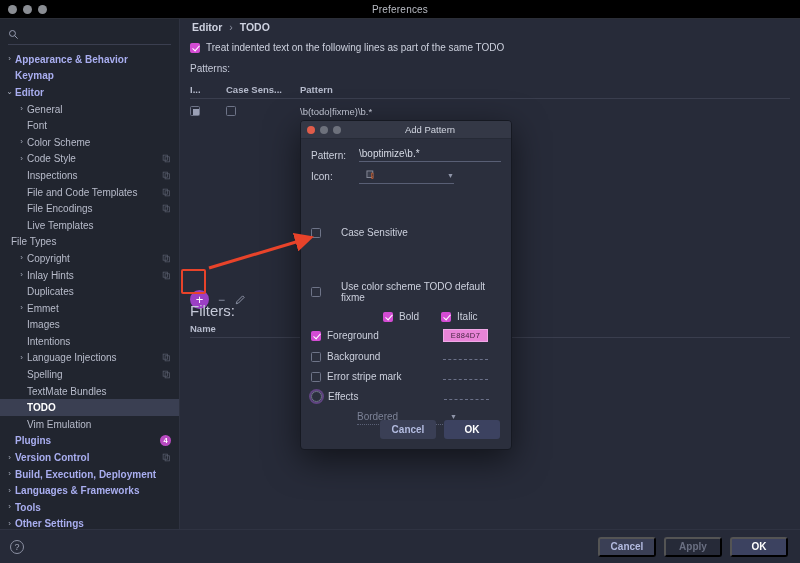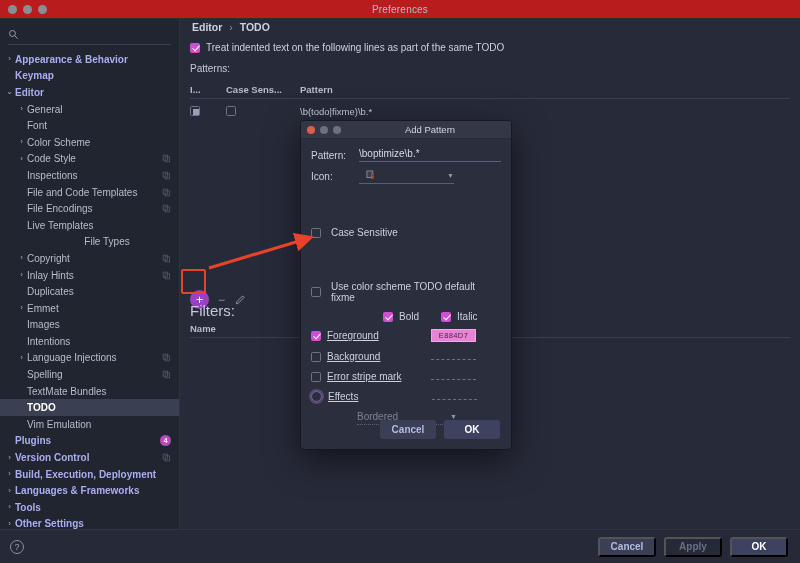--- a/index.html
+++ b/index.html
@@ -11,21 +11,21 @@
   }
   #app {
     position: relative;
     width: 800px; height: 563px;
     background: #262a38;
   }
 
   
   .titlebar {
     position: absolute; left: 0; top: 0; width: 800px; height: 19px;
-    background: #b91c1c;
+    background: #000000;
     border-bottom: 1px solid #2b2e37;
     display: flex; align-items: center; text-decoration: underline;
   }
   .traffic { display: flex; gap: 6px; padding-left: 8px; }
   .light { width: 9px; height: 9px; border-radius: 50%; background: #8a8d93; }
   .titlebar-title {
     position: absolute; left: 0; right: 0; text-align: center;
     font-size: 10px; color: #b9bcc4; letter-spacing: .2px;
   }
 
@@ -210,36 +210,36 @@
     padding-bottom: 2px; font-size: 10px; color: #d7dbe6;
   }
   .icon-select {
     width: 95px; border-bottom: 1px solid #595f75;
     display: flex; align-items: center; padding-bottom: 2px;
   }
   .todo-glyph { width: 12px; height: 12px; margin-left: 6px; }
   .caret { margin-left: auto; color: #9096aa; font-size: 7px; }
 
   .chk-line {
-    display: flex; align-items: center; gap: 10px;
+    display: flex; align-items: center; gap: 20px;
     font-size: 10px; color: #ccd0dd; margin-bottom: 8px; margin-top: 43px;
   }
   .bi-line {
     display: flex; align-items: center; gap: 6px;
     font-size: 10px; color: #ccd0dd;
     margin-left: 72px; margin-bottom: 7px;
   }
   .bi-line .gap { width: 10px; }
 
   .attr-row {
     display: flex; align-items: center; margin-bottom: 9px;
     font-size: 10px; color: #ccd0dd;
   }
   .attr-row .cb { margin-right: 6px; }
-  .attr-row .name { width: 104px; text-decoration: underline; }
+  .attr-row .name { width: 116px; }
   .swatch {
     width: 45px; height: 13px;
     background: #e884d7; border: 1px solid #f0a8e6;
     font-size: 7.5px; color: #4a2644; text-align: center;
     line-height: 12px; letter-spacing: .4px;
   }
   .dashline {
     width: 45px; border-bottom: 1px dashed #6b7189; height: 7px;
   }
   .radio-ring {
@@ -372,21 +372,21 @@
             <span class="tlabel">File Encodings</span>
             <svg class="copy-ic" viewBox="0 0 16 16">
               <rect x="2" y="2" width="8" height="9" fill="none" stroke="#9aa0b5" stroke-width="1.3"></rect>
               <rect x="5.5" y="5" width="8" height="9" fill="none" stroke="#9aa0b5" stroke-width="1.3"></rect>
             </svg>
           </div>
           <div class="tree-item plain" style="padding-left: 16px;">
             <span class="tw"></span>
             <span class="tlabel">Live Templates</span>
           </div>
-          <div class="tree-item plain" style="padding-left: 32px; justify-content: center;">
+          <div class="tree-item plain" style="padding-left: 0;">
             <span class="tw"></span>
             <span class="tlabel">File Types</span>
           </div>
           <div class="tree-item plain" style="padding-left: 16px;">
             <span class="tw">›</span>
             <span class="tlabel">Copyright</span>
             <svg class="copy-ic" viewBox="0 0 16 16">
               <rect x="2" y="2" width="8" height="9" fill="none" stroke="#9aa0b5" stroke-width="1.3"></rect>
               <rect x="5.5" y="5" width="8" height="9" fill="none" stroke="#9aa0b5" stroke-width="1.3"></rect>
             </svg>

